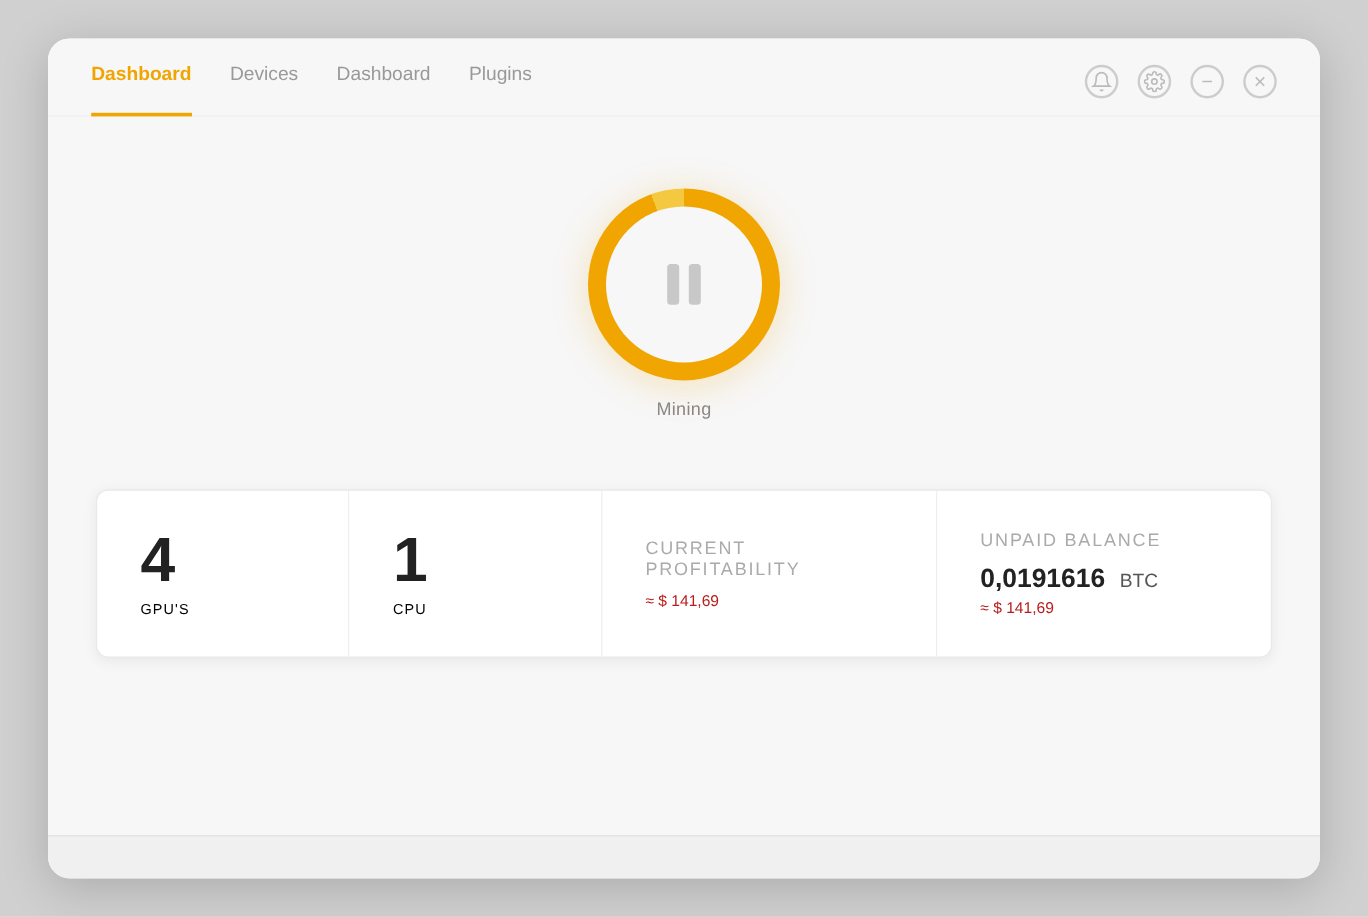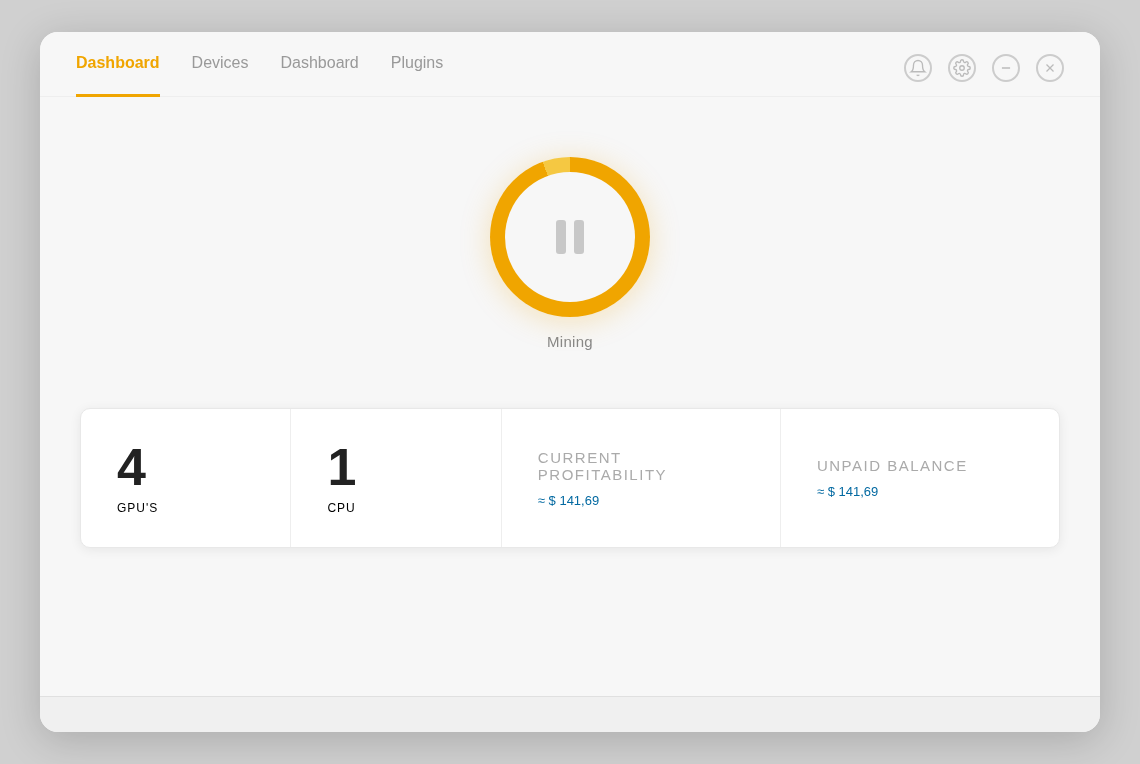--- a/index.html
+++ b/index.html
@@ -194,21 +194,21 @@
 
     .stat-btc-value {
       font-size: 22px;
       font-weight: 700;
       color: #222;
       margin-bottom: 4px;
     }
 
     .stat-usd-value {
       font-size: 13px;
-      color: #0369a1;
+      color: #b91c1c;
       font-weight: 400;
     }
 
     .bottom-bar {
       width: 100%;
       height: 36px;
       background: #f0f0f0;
       border-top: 1px solid #e0e0e0;
       display: flex;
       align-items: center;
@@ -284,20 +284,24 @@
         <div class="stat-label">CPU</div>
       </div>
 
       <div class="stat-cell wide">
         <div class="stat-header">CURRENT PROFITABILITY</div>
         <div class="stat-usd-value">≈ $ 141,69</div>
       </div>
 
       <div class="stat-cell wide">
         <div class="stat-header">UNPAID BALANCE</div>
+        <div class="stat-btc-value">
+          <span>0,0191616</span>
+          &nbsp;<span style="font-size:16px;font-weight:400;color:#555;">BTC</span>
+        </div>
         <div class="stat-usd-value">≈ $ 141,69</div>
       </div>
     </div>
 
   </div>
 
   <div class="bottom-bar"></div>
 </div>
 
 </body></html>

